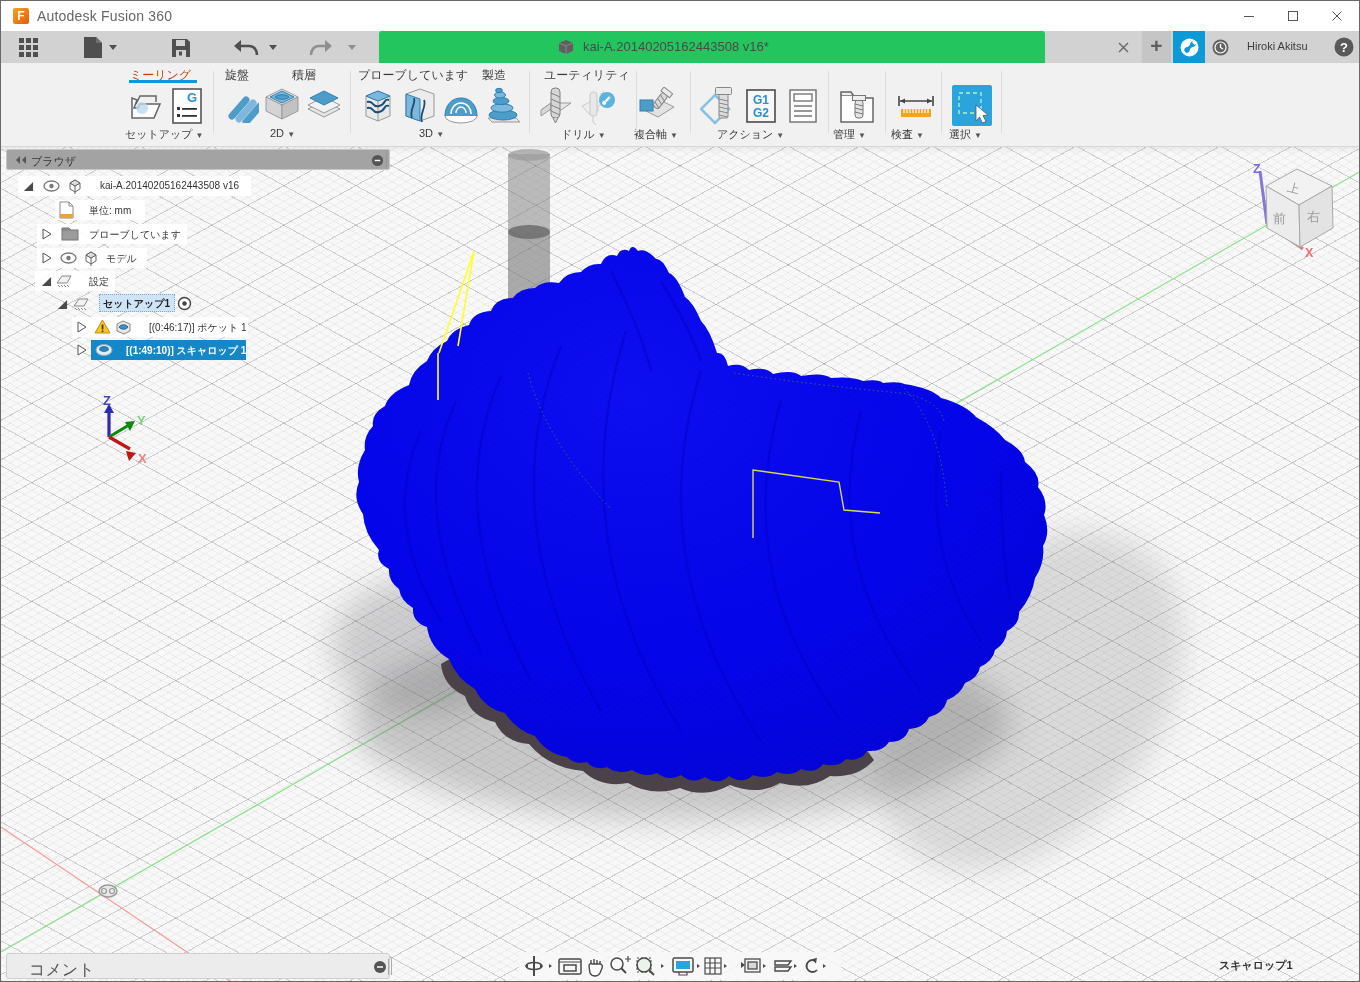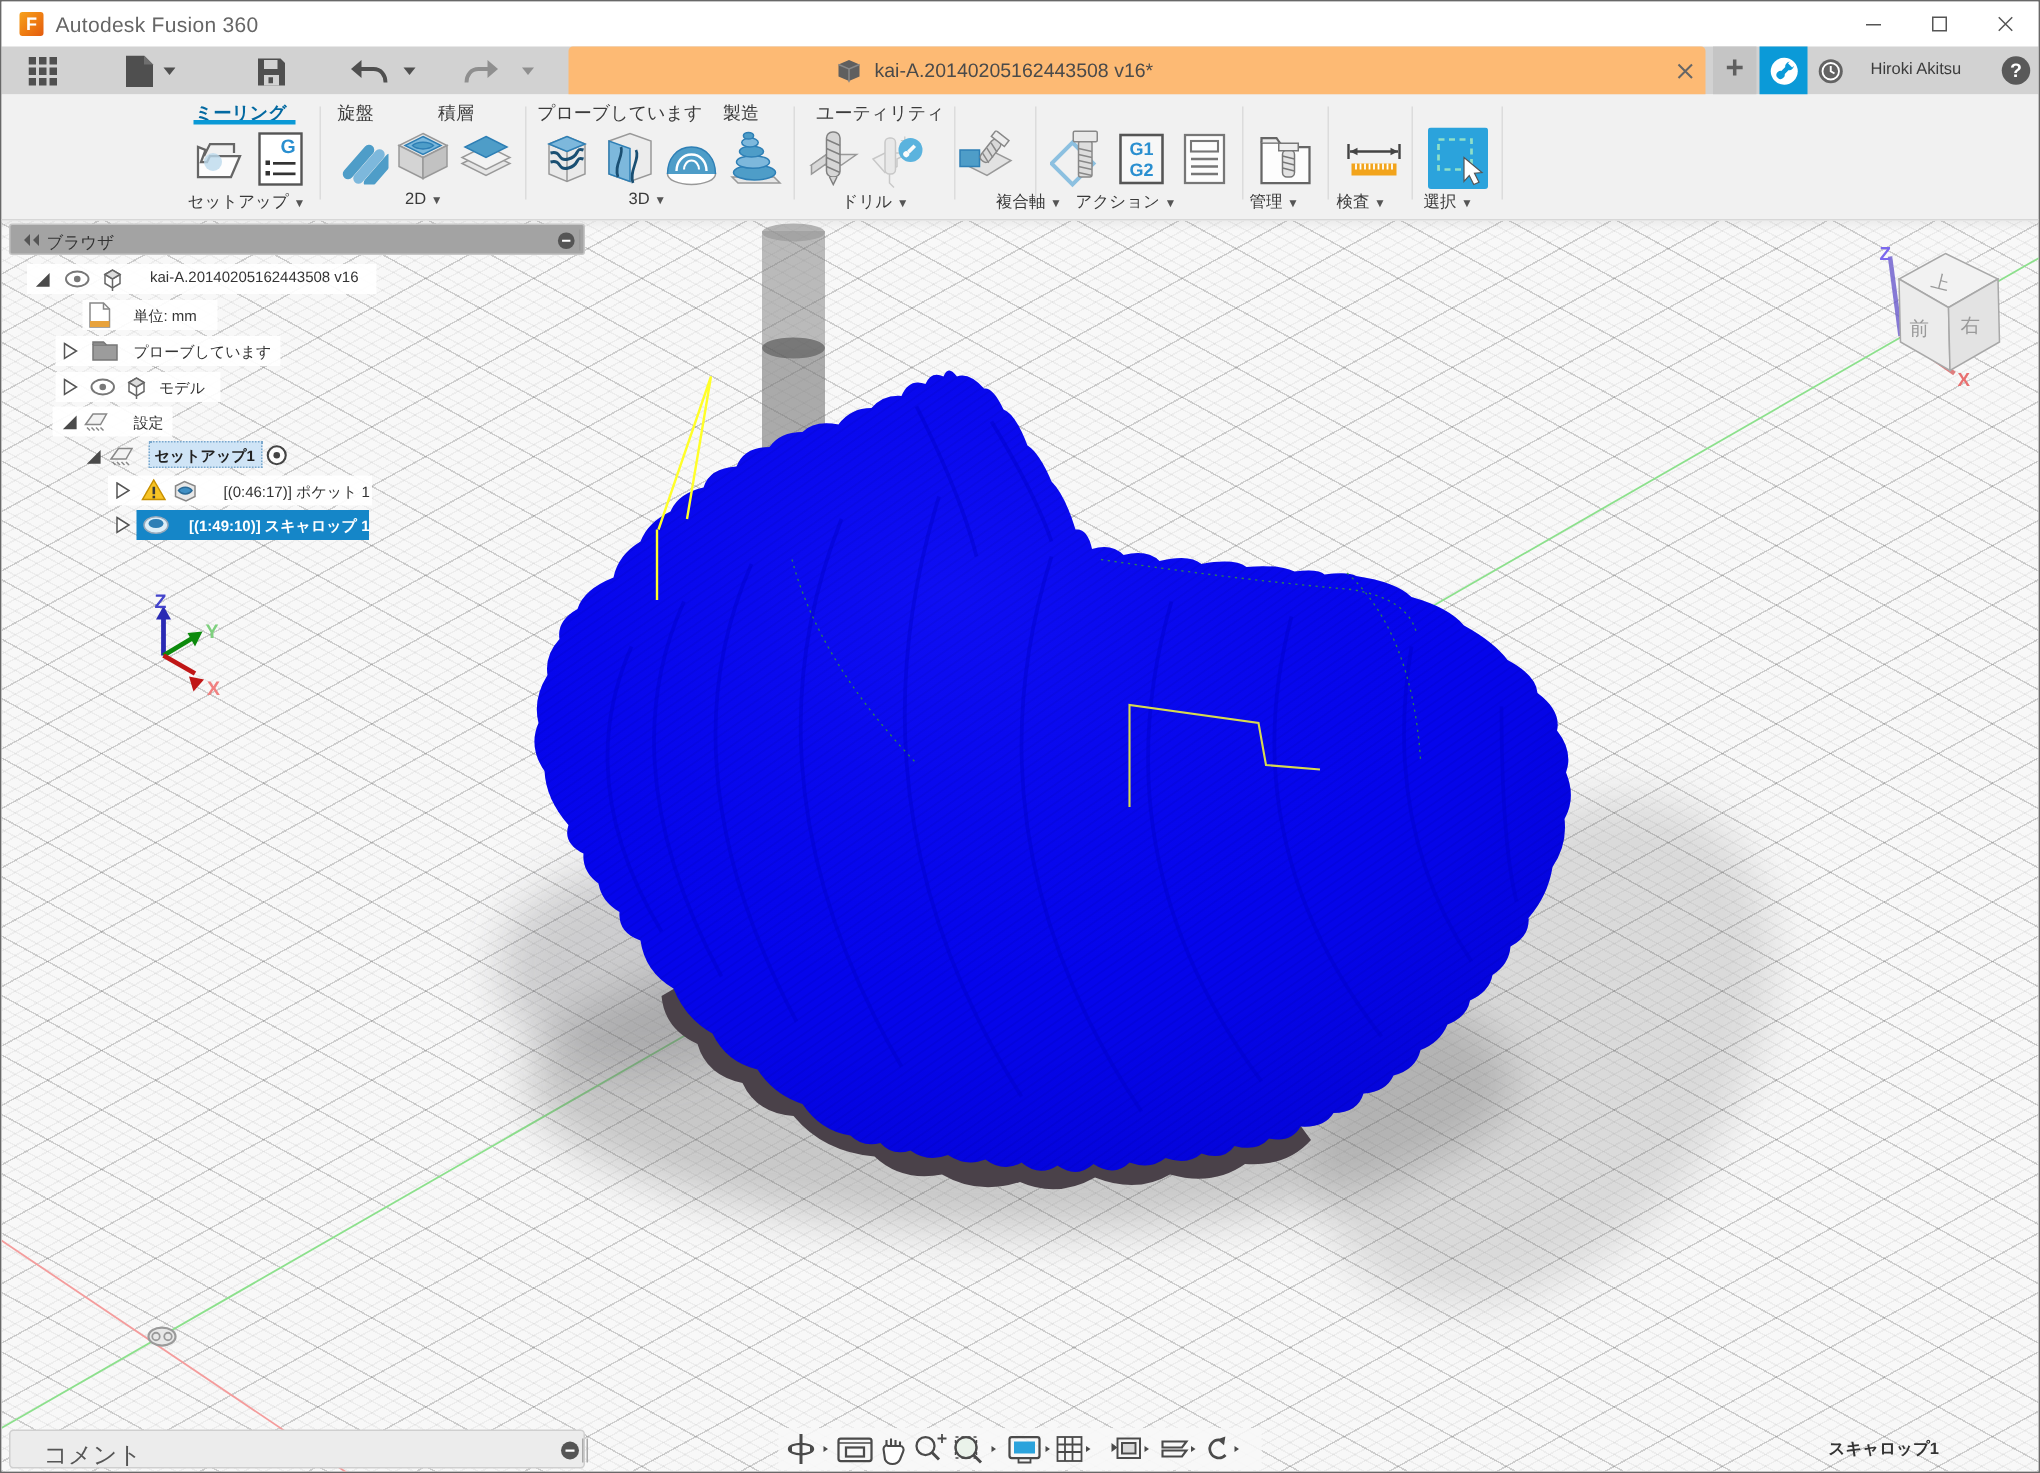--- a/index.html
+++ b/index.html
@@ -5,30 +5,30 @@
 html,body{width:1360px;height:982px;overflow:hidden;font-family:"Liberation Sans",sans-serif}
 #win{position:relative;width:1360px;height:982px;background:#fff;border:1px solid #686868;overflow:hidden}
 .abs{position:absolute}
 
 #title{left:0;top:0;width:100%;height:30px;background:#fff}
 #title .t{left:36px;top:7px;font-size:14px;color:#666;letter-spacing:.2px}
 #logo{left:12px;top:7px;width:16px;height:16px;background:linear-gradient(135deg,#f6a21c,#ee7b12 55%,#e35a0f);border-radius:2px;color:#fff;font-weight:bold;font-size:12px;text-align:center;line-height:16px}
 .winbtn{top:8px;width:14px;height:14px;color:#555}
 
 #appbar{left:0;top:30px;width:100%;height:32px;background:#d2d2d2}
-#tab{left:378px;top:30px;width:758px;height:32px;background:#fdba74;border-radius:3px 3px 0 0}
+#tab{left:378px;top:30px;width:666px;height:32px;background:#22c55e;border-radius:3px 3px 0 0}
 #tab .tt{left:204px;top:8px;font-size:13px;color:#4a4a4a}
 #plus{left:1141px;top:30px;width:29px;height:32px;background:#c5c5c5;color:#5f5f5f;font-size:21px;text-align:center;line-height:30px;font-weight:bold}
 #jobbtn{left:1172px;top:30px;width:32px;height:32px;background:#0b9ad8}
 #uname{left:1246px;top:39px;font-size:11px;color:#3c3c3c}
 
 #ribbon{left:0;top:62px;width:100%;height:84px;background:#f1f1f1;border-bottom:1px solid #d7d7d7}
 #wsbtn{left:16px;top:11px;width:94px;height:57px;background:#f8f8f8;border:1px solid #c9c9c9;border-radius:3px;font-size:13px;font-weight:bold;color:#333;text-align:center;line-height:55px}
 .rtab{top:4px;font-size:12px;color:#3c3c3c}
-.rtab.act{color:#0369a1;font-weight:bold}
+.rtab.act{color:#c2410c;font-weight:normal}
 #tabul{left:128px;top:17px;width:68px;height:3px;background:#0a99d6}
 .glabel{top:64px;font-size:11px;color:#3a3a3a;white-space:nowrap}
 .glabel i{font-style:normal;font-size:8px;color:#555}
 .gsep{top:8px;width:1px;height:62px;background:#dcdcdc}
 
 #canvas{left:0;top:146px;width:1358px;height:834px;background:
  repeating-linear-gradient(28.8deg,rgba(0,0,0,.13) 0 1px,transparent 1px 34.7px),
  repeating-linear-gradient(-28.8deg,rgba(0,0,0,.13) 0 1px,transparent 1px 34.7px),
  repeating-linear-gradient(28.8deg,rgba(0,0,0,.042) 0 1px,transparent 1px 6.94px),
  repeating-linear-gradient(-28.8deg,rgba(0,0,0,.042) 0 1px,transparent 1px 6.94px),
@@ -352,21 +352,21 @@
       </svg>
 <svg class="abs" style="left:951px;top:22px" width="40" height="41" viewBox="0 0 40 41">
 <rect x="0" y="0" width="40" height="41" rx="2" fill="#2ba3dc"></rect>
 <rect x="7" y="8" width="22" height="20" fill="none" stroke="#8fe0c8" stroke-width="1.8" stroke-dasharray="4 3"></rect>
 <path d="M24 20l12 10-5 .5 3 6-3.5 1.5-3-6-3.5 4z" fill="#fff" stroke="#555" stroke-width=".8"></path>
       </svg>
 <div class="abs glabel" style="left:124px">セットアップ <i>▼</i></div>
 <div class="abs glabel" style="left:269px">2D <i>▼</i></div>
 <div class="abs glabel" style="left:418px">3D <i>▼</i></div>
 <div class="abs glabel" style="left:560px">ドリル <i>▼</i></div>
-<div class="abs glabel" style="left:663px">複合軸 <i>▼</i></div>
+<div class="abs glabel" style="left:633px">複合軸 <i>▼</i></div>
 <div class="abs glabel" style="left:716px">アクション <i>▼</i></div>
 <div class="abs glabel" style="left:832px">管理 <i>▼</i></div>
 <div class="abs glabel" style="left:890px">検査 <i>▼</i></div>
 <div class="abs glabel" style="left:948px">選択 <i>▼</i></div>
 <div class="abs gsep" style="left:212px"></div>
 <div class="abs gsep" style="left:349px"></div>
 <div class="abs gsep" style="left:528px"></div>
 <div class="abs gsep" style="left:635px"></div>
 <div class="abs gsep" style="left:689px"></div>
 <div class="abs gsep" style="left:827px"></div>

